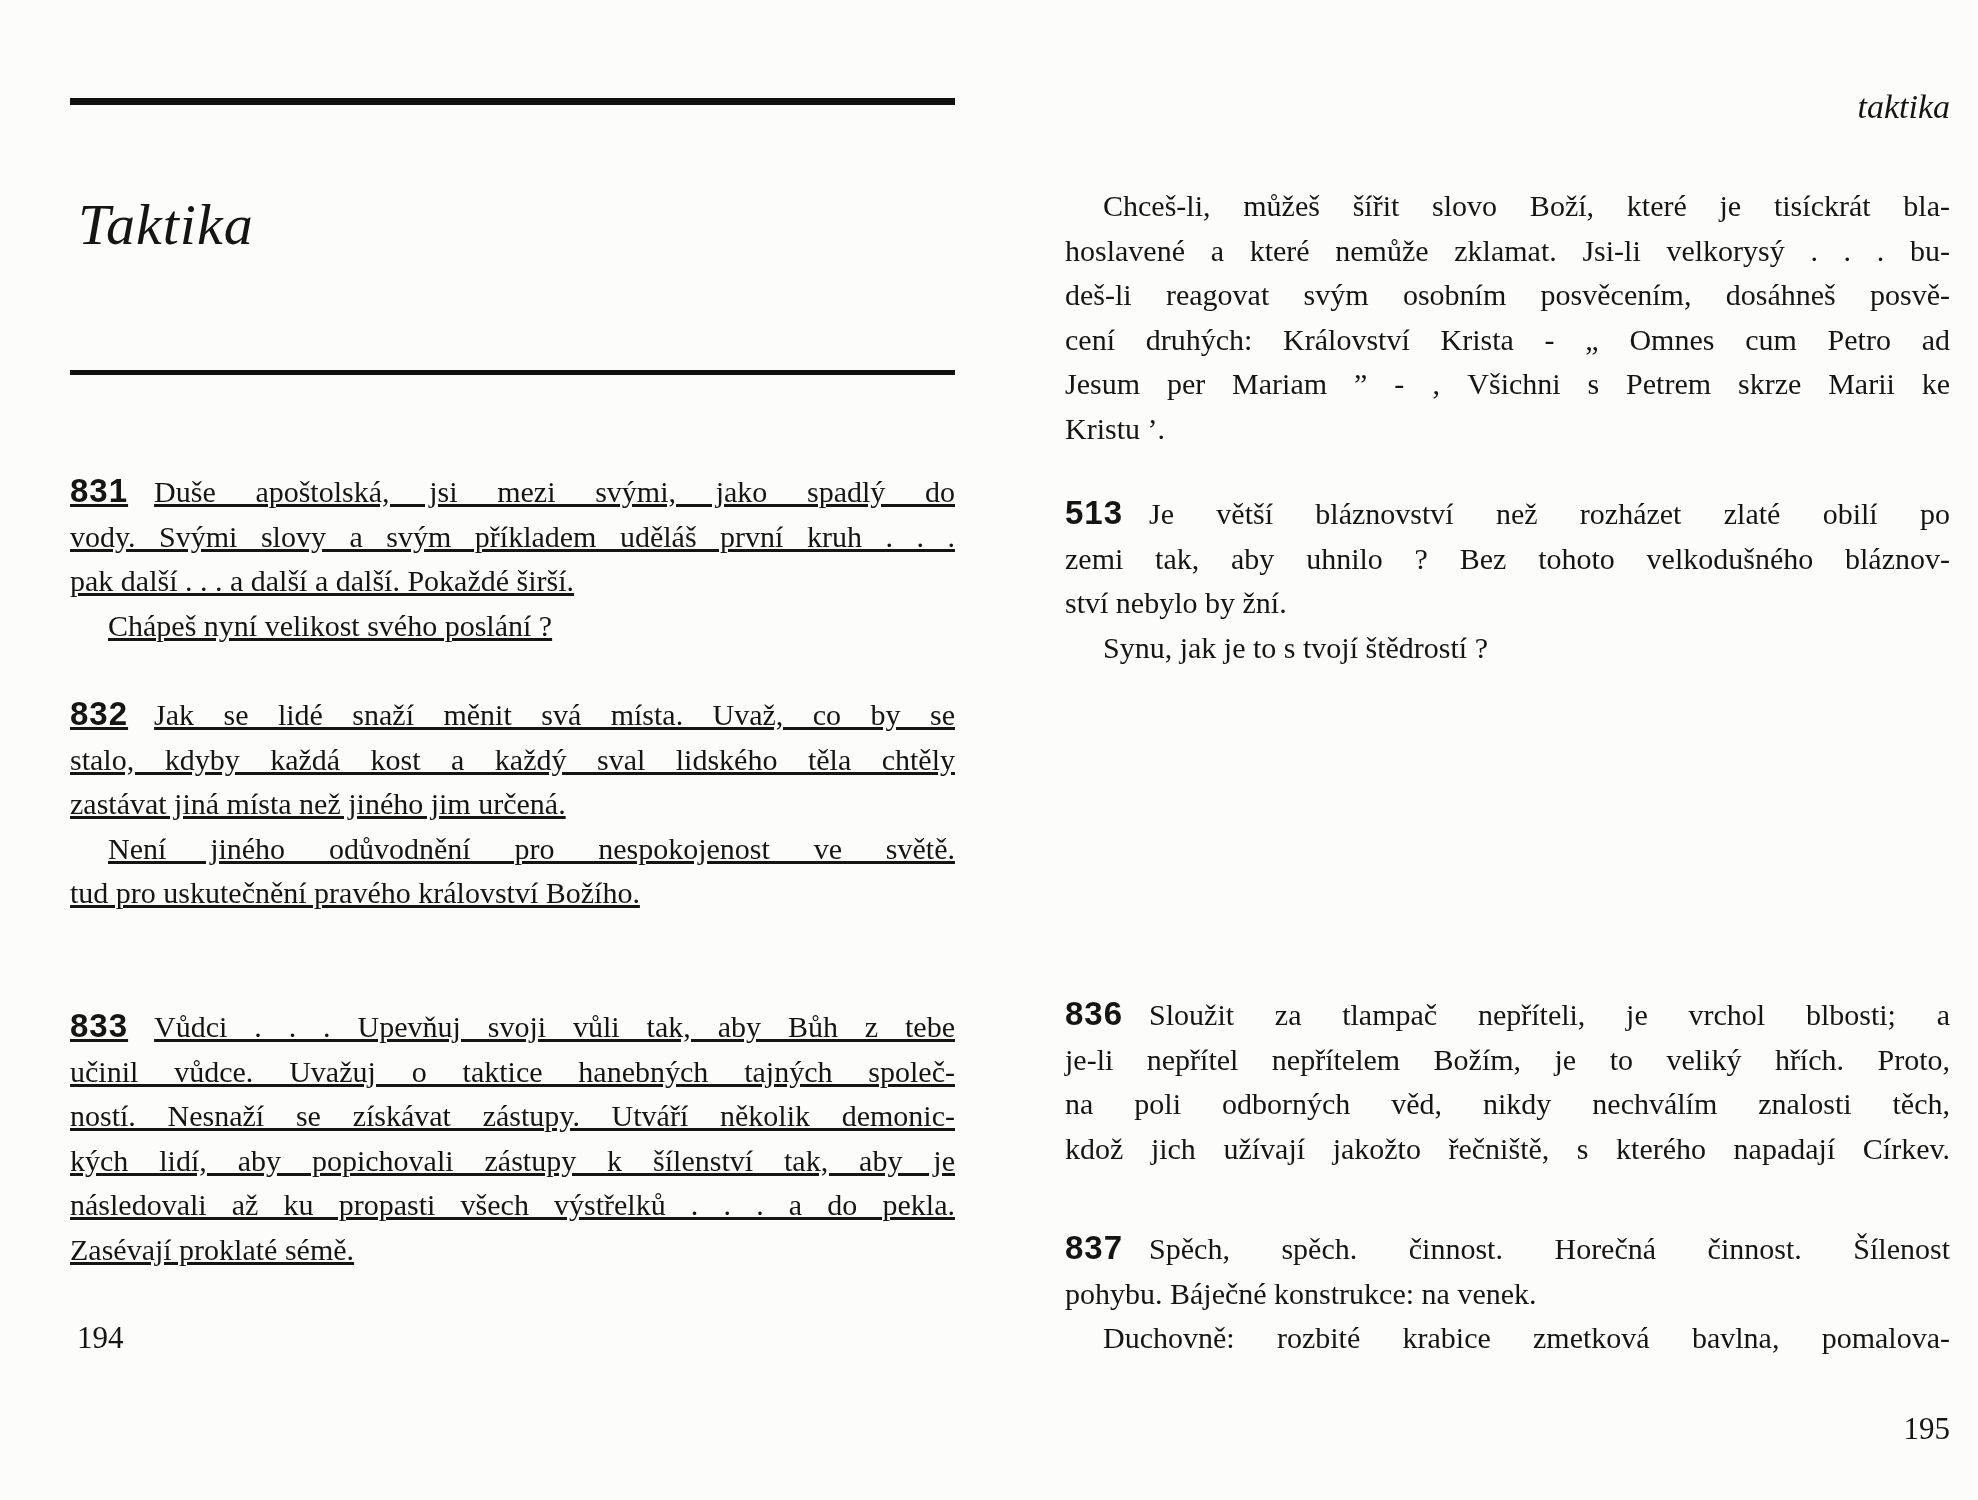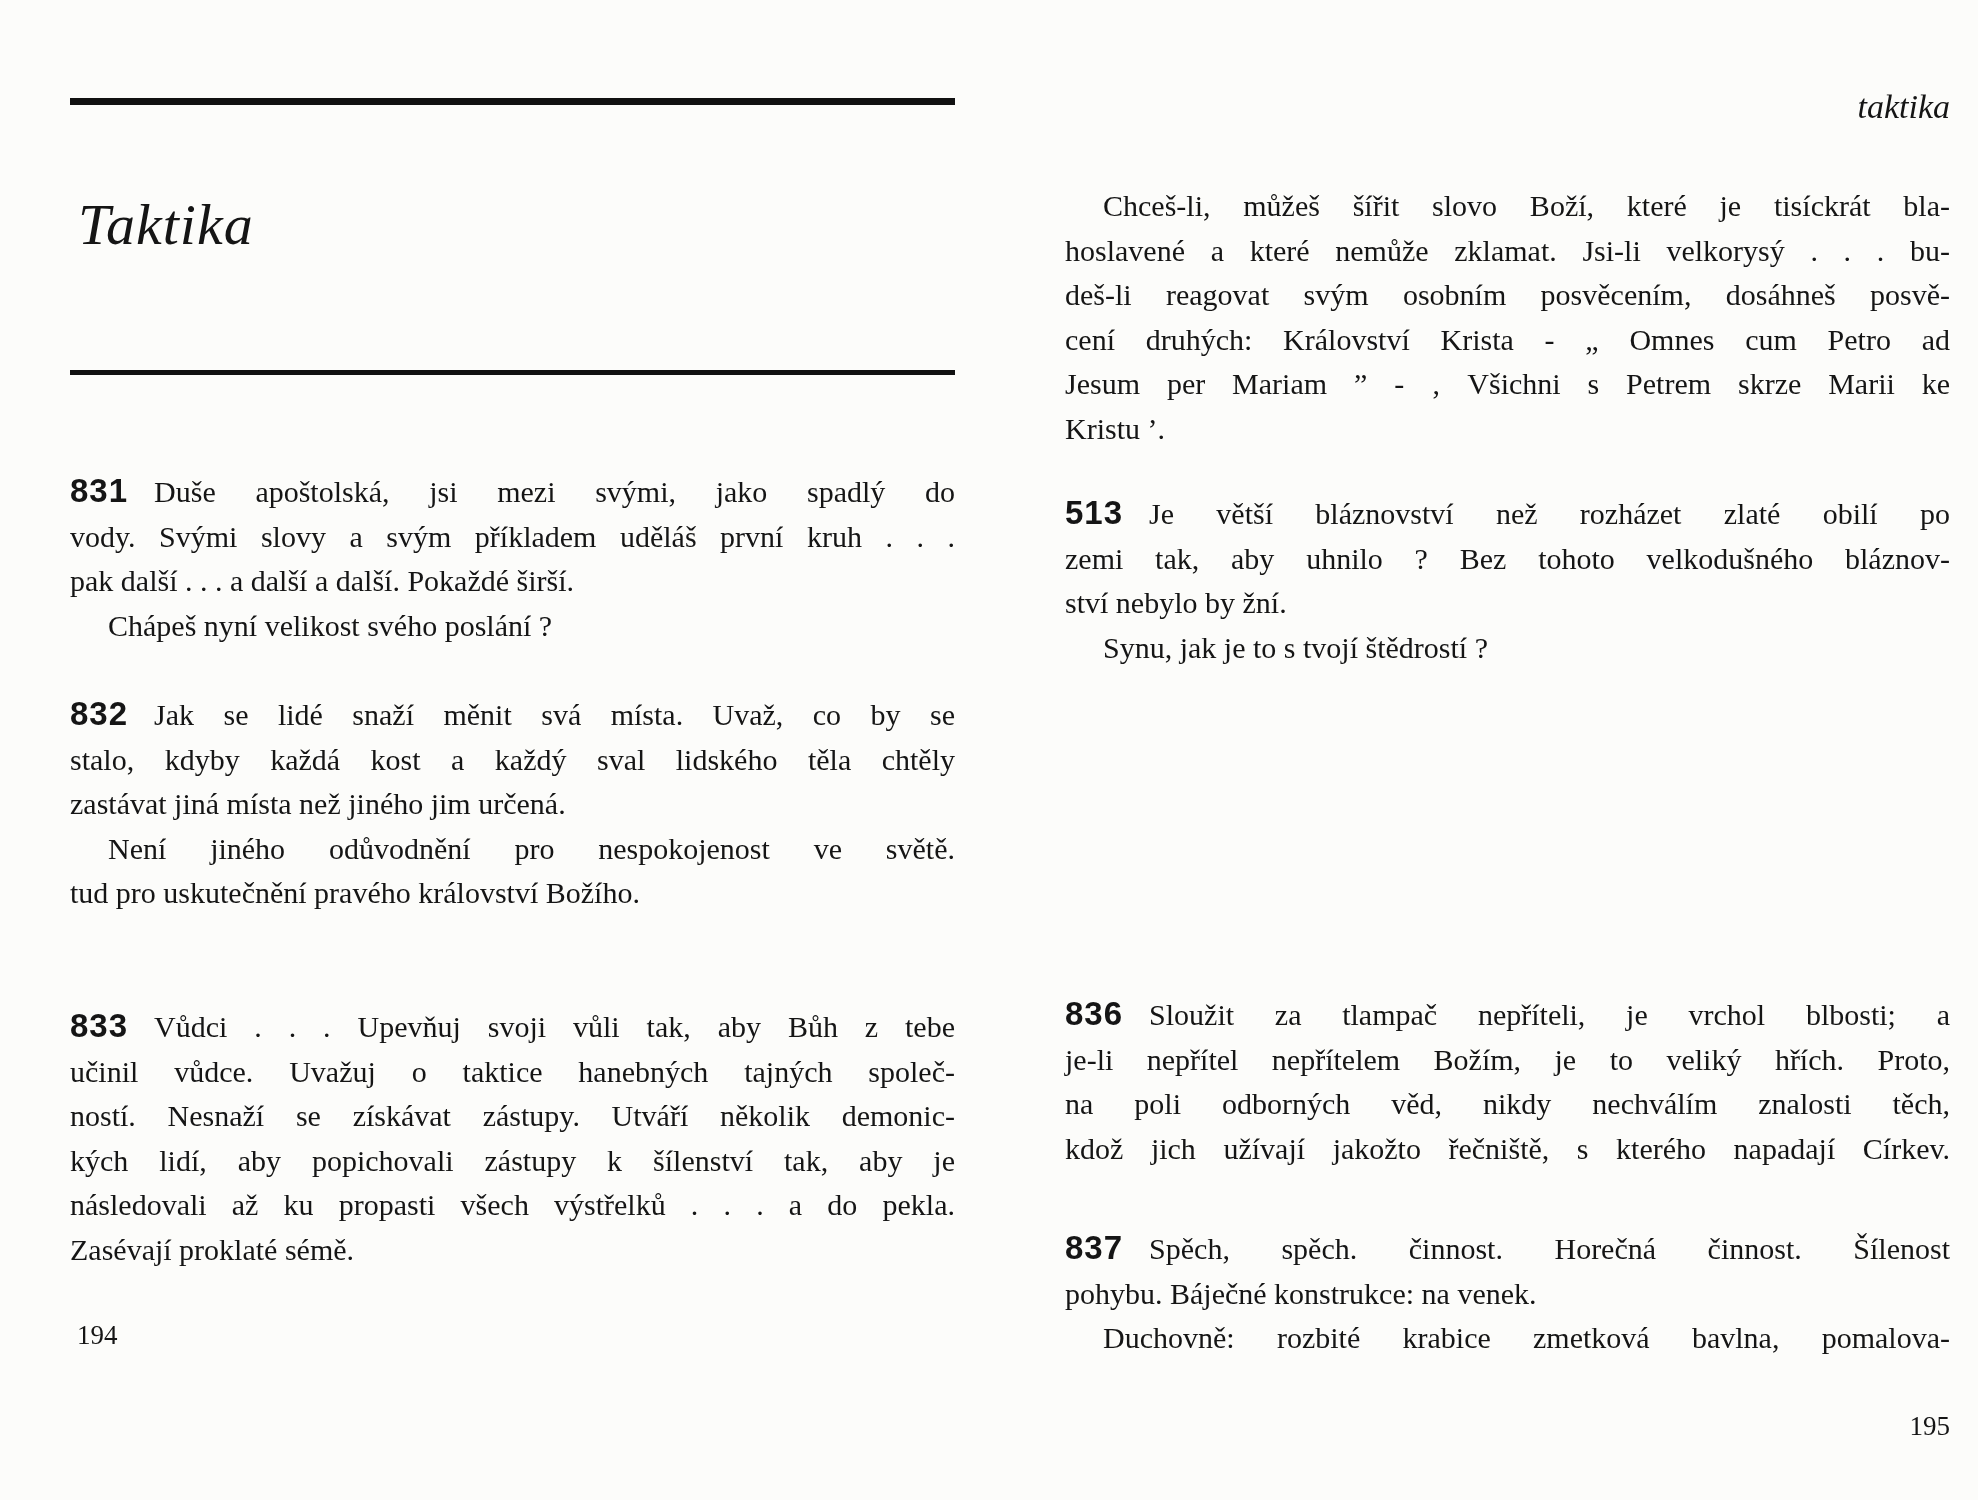--- a/index.html
+++ b/index.html
@@ -25,21 +25,21 @@
 
   .running-header {
     position:absolute; left:1045px; top:88px; width:885px;
     text-align:right; font-style:italic; font-size:34px; line-height:1.1;
   }
 
   .para {
     position:absolute; width:885px;
     font-size:30px; line-height:44.5px;
   }
-  .lpage .para { left:50px; }
+  .lpage .para { left:50px;text-decoration:underline; }
   .rpage .para { left:1045px; }
 
   .p831 { top:469px; }
   .p832 { top:692px; }
   .p833 { top:1004px; }
 
   .pcont { top:184px; }
   .p834 { top:491px; }
   .p835 { top:719px; }
   .p836 { top:992px; }
@@ -49,21 +49,21 @@
   .line.indent { padding-left:38px; }
   .line.just { text-align:justify; text-align-last:justify; }
 
   .pnum {
     font-family:"Liberation Sans", sans-serif;
     font-weight:bold; font-size:33px;
     margin-right:26px;
     letter-spacing:1px;
   }
 
-  .pagenum { position:absolute; font-size:27px; line-height:1; }
+  .pagenum { position:absolute; font-size:31px; line-height:1; }
   .pn-left  { left:57px; top:1322px; }
   .pn-right { left:1045px; top:1413px; width:885px; text-align:right; }
 </style>
 </head>
 <body>
 
 <div class="scan">
 
   <div class="lpage">
     <div class="rule rule-top"></div>

